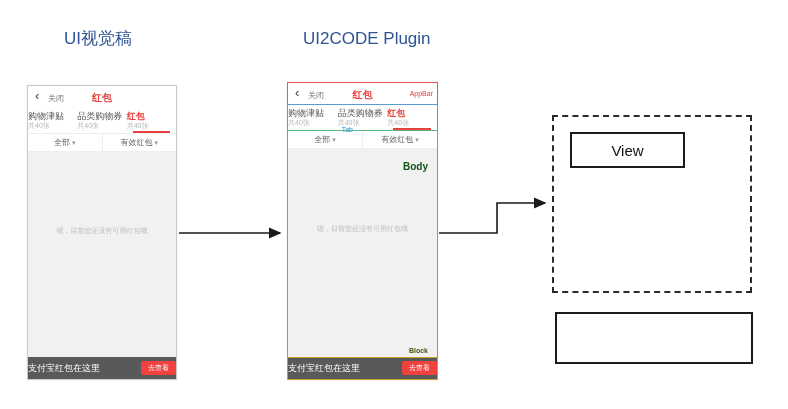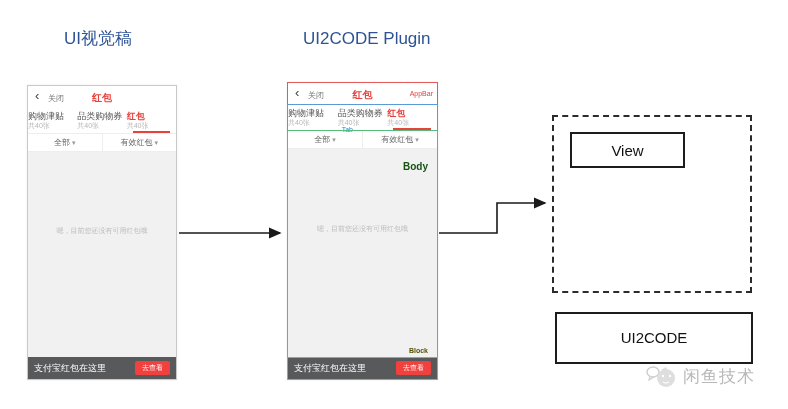--- a/index.html
+++ b/index.html
@@ -20,21 +20,21 @@
   .ph-tab .t-label { font-size:9px; color:#555; line-height:10px; }
   .ph-tab .t-sub { font-size:7px; color:#b5b5b5; line-height:9px; }
   .ph-tab.active .t-label { color:#E8413E; font-weight:bold; }
   .ph-tab.active::after { content:""; position:absolute; left:6px; right:6px; bottom:0; height:2px; background:#E8413E; }
   .ph-filter { height:18px; flex:0 0 18px; display:flex; background:#fff; border-bottom:1px solid #eee; }
   .ph-filter .f-item { flex:1; text-align:center; font-size:8px; color:#666; line-height:18px; }
   .ph-filter .f-item + .f-item { border-left:1px solid #eee; }
   .ph-filter .caret { font-size:7px; color:#999; margin-left:2px; }
   .ph-body { flex:1 1 auto; background:#f1f1f1; position:relative; }
   .ph-empty { position:absolute; left:0; right:0; top:36%; text-align:center; font-size:7px; color:#bdbdbd; }
-  .ph-bottom { height:22px; flex:0 0 22px; background:#58595b; display:flex; align-items:center; padding:0 6px; }
+  .ph-bottom { height:22px; flex:0 0 22px; background:#58595b; display:flex; align-items:center; padding:0 0; }
   .ph-bottom .bb-text { font-size:9px; color:#fff; flex:1; }
   .ph-bottom .bb-btn { font-size:7px; color:#fff; background:#F0413E; border-radius:2px; padding:2px 7px; }
 
   
   .ov { position:absolute; pointer-events:none; }
   .ov-appbar { left:-1px; right:-1px; top:-1px; height:23px; border:1px solid #E15B5B; }
   .ov-tab { left:-1px; right:-1px; top:21px; height:27px; border:1px solid #5B9BD5; }
   .ov-body { left:-1px; right:-1px; top:47px; bottom:21px; border:1px solid #57BB7B; }
   .ov-bottom { left:-1px; right:-1px; bottom:-1px; height:23px; border:1px solid #C9A227; }
   .lbl { position:absolute; font-size:7px; line-height:8px; white-space:nowrap; }
@@ -157,29 +157,16 @@
         <path d="M0,0 L8,3.5 L0,7 z" fill="#1a1a1a"></path>
       </marker>
     </defs>
     <path d="M179,233 H280" stroke="#1a1a1a" stroke-width="1.6" fill="none" marker-end="url(#ah)"></path>
     <path d="M439,233 H497 V203 H545" stroke="#1a1a1a" stroke-width="1.6" fill="none" marker-end="url(#ah)"></path>
   </svg>
 
   <div class="dashed-box"></div>
   <div class="flow-box box-view">View</div>
   <div class="flow-box box-framework">
-    <span>UI2CODE</span>
   </div>
 
-  <div class="logo">
-    <svg width="34" height="28" viewBox="0 0 34 28">
-      <ellipse cx="8" cy="10" rx="6" ry="5" fill="none" stroke="#cfcfcf" stroke-width="1.5"></ellipse>
-      <path d="M5,14 L4,18 L9,15" fill="none" stroke="#cfcfcf" stroke-width="1.2"></path>
-      <circle cx="21" cy="16" r="9" fill="#dedede"></circle>
-      <path d="M16,8 L21,5 L23,9" fill="#dedede"></path>
-      <circle cx="18" cy="14" r="1.2" fill="#ffffff"></circle>
-      <circle cx="25" cy="14" r="1.2" fill="#ffffff"></circle>
-      <path d="M18,20 Q21,22 24,20" fill="none" stroke="#ffffff" stroke-width="1.2"></path>
-    </svg>
-    <span class="logo-text">闲鱼技术</span>
-  </div>
 
 </div>
 
 </body></html>

